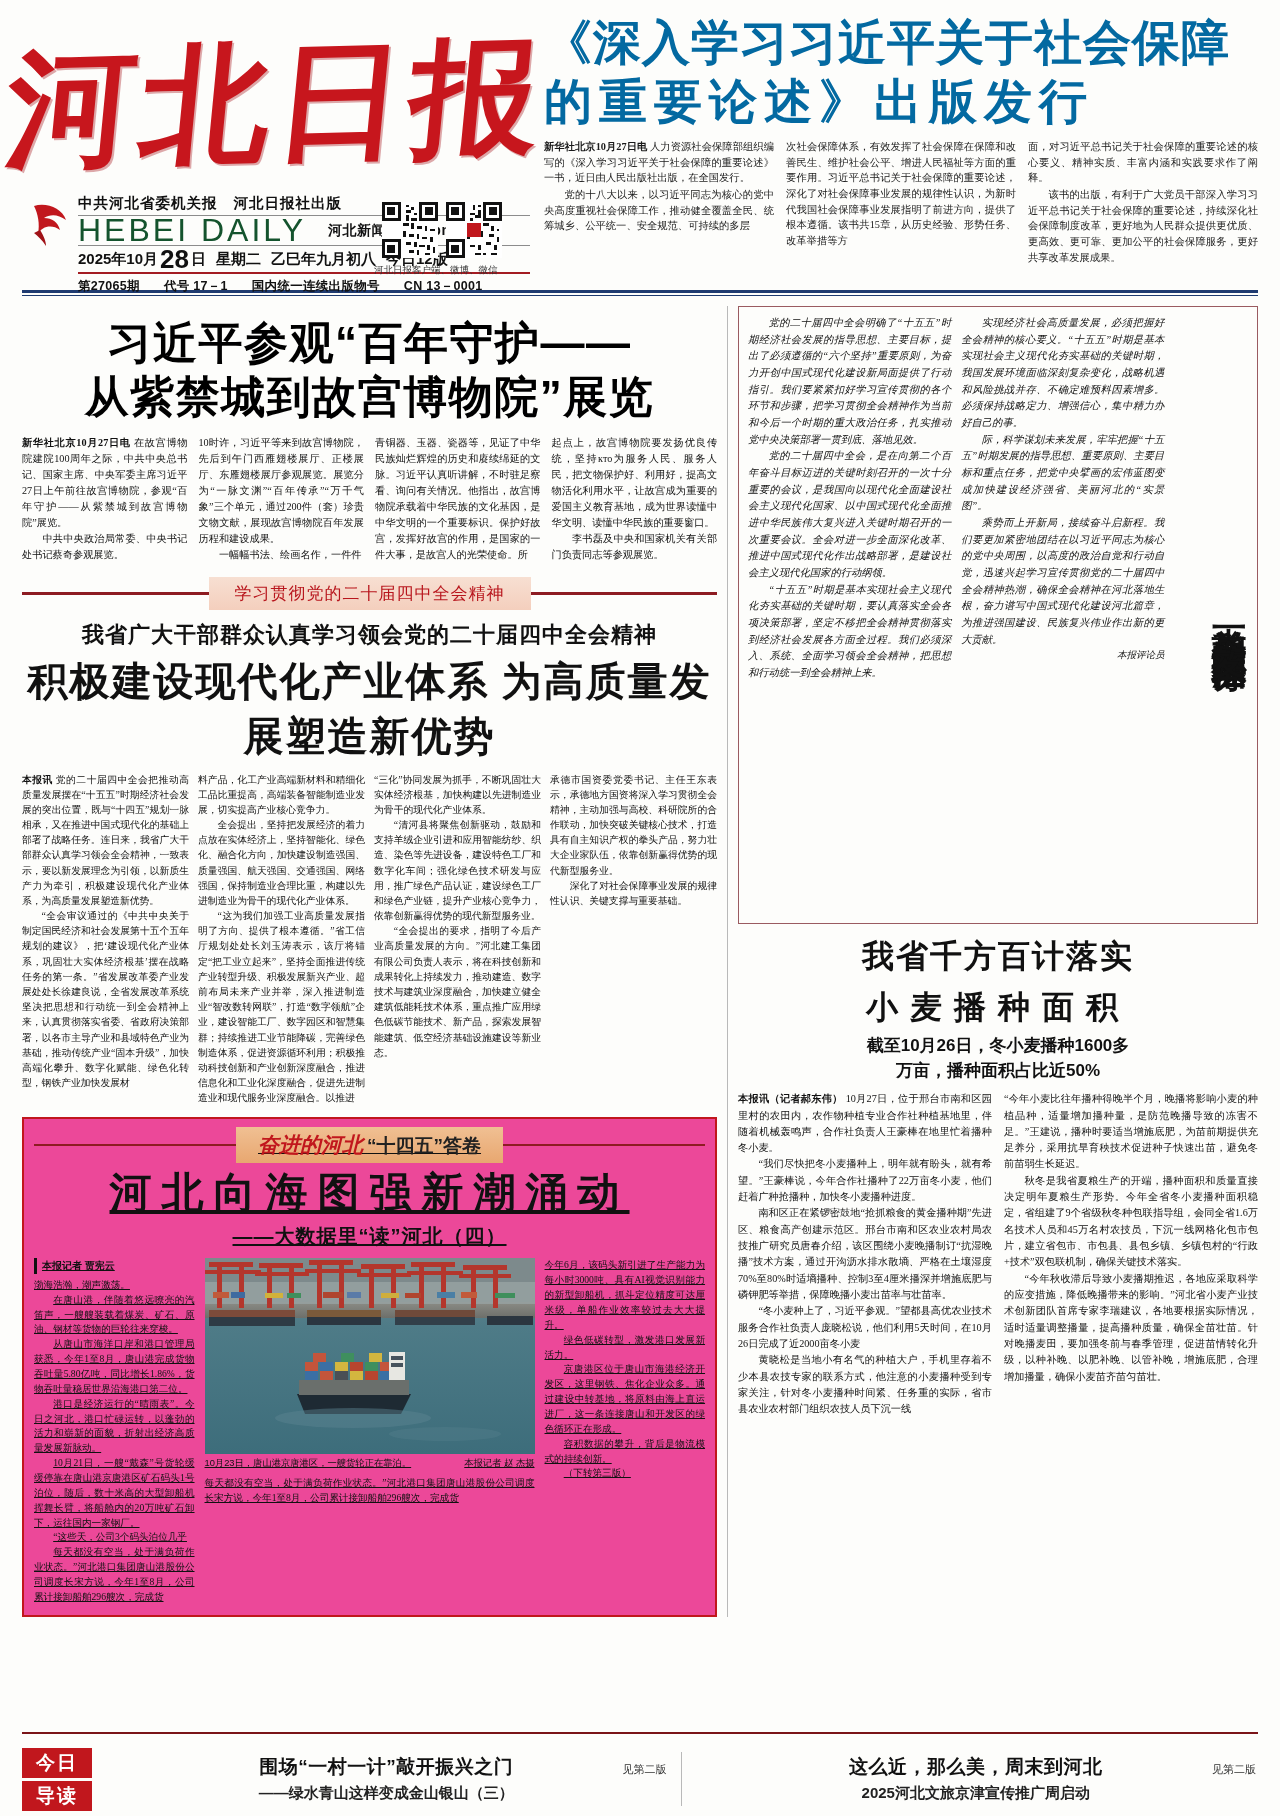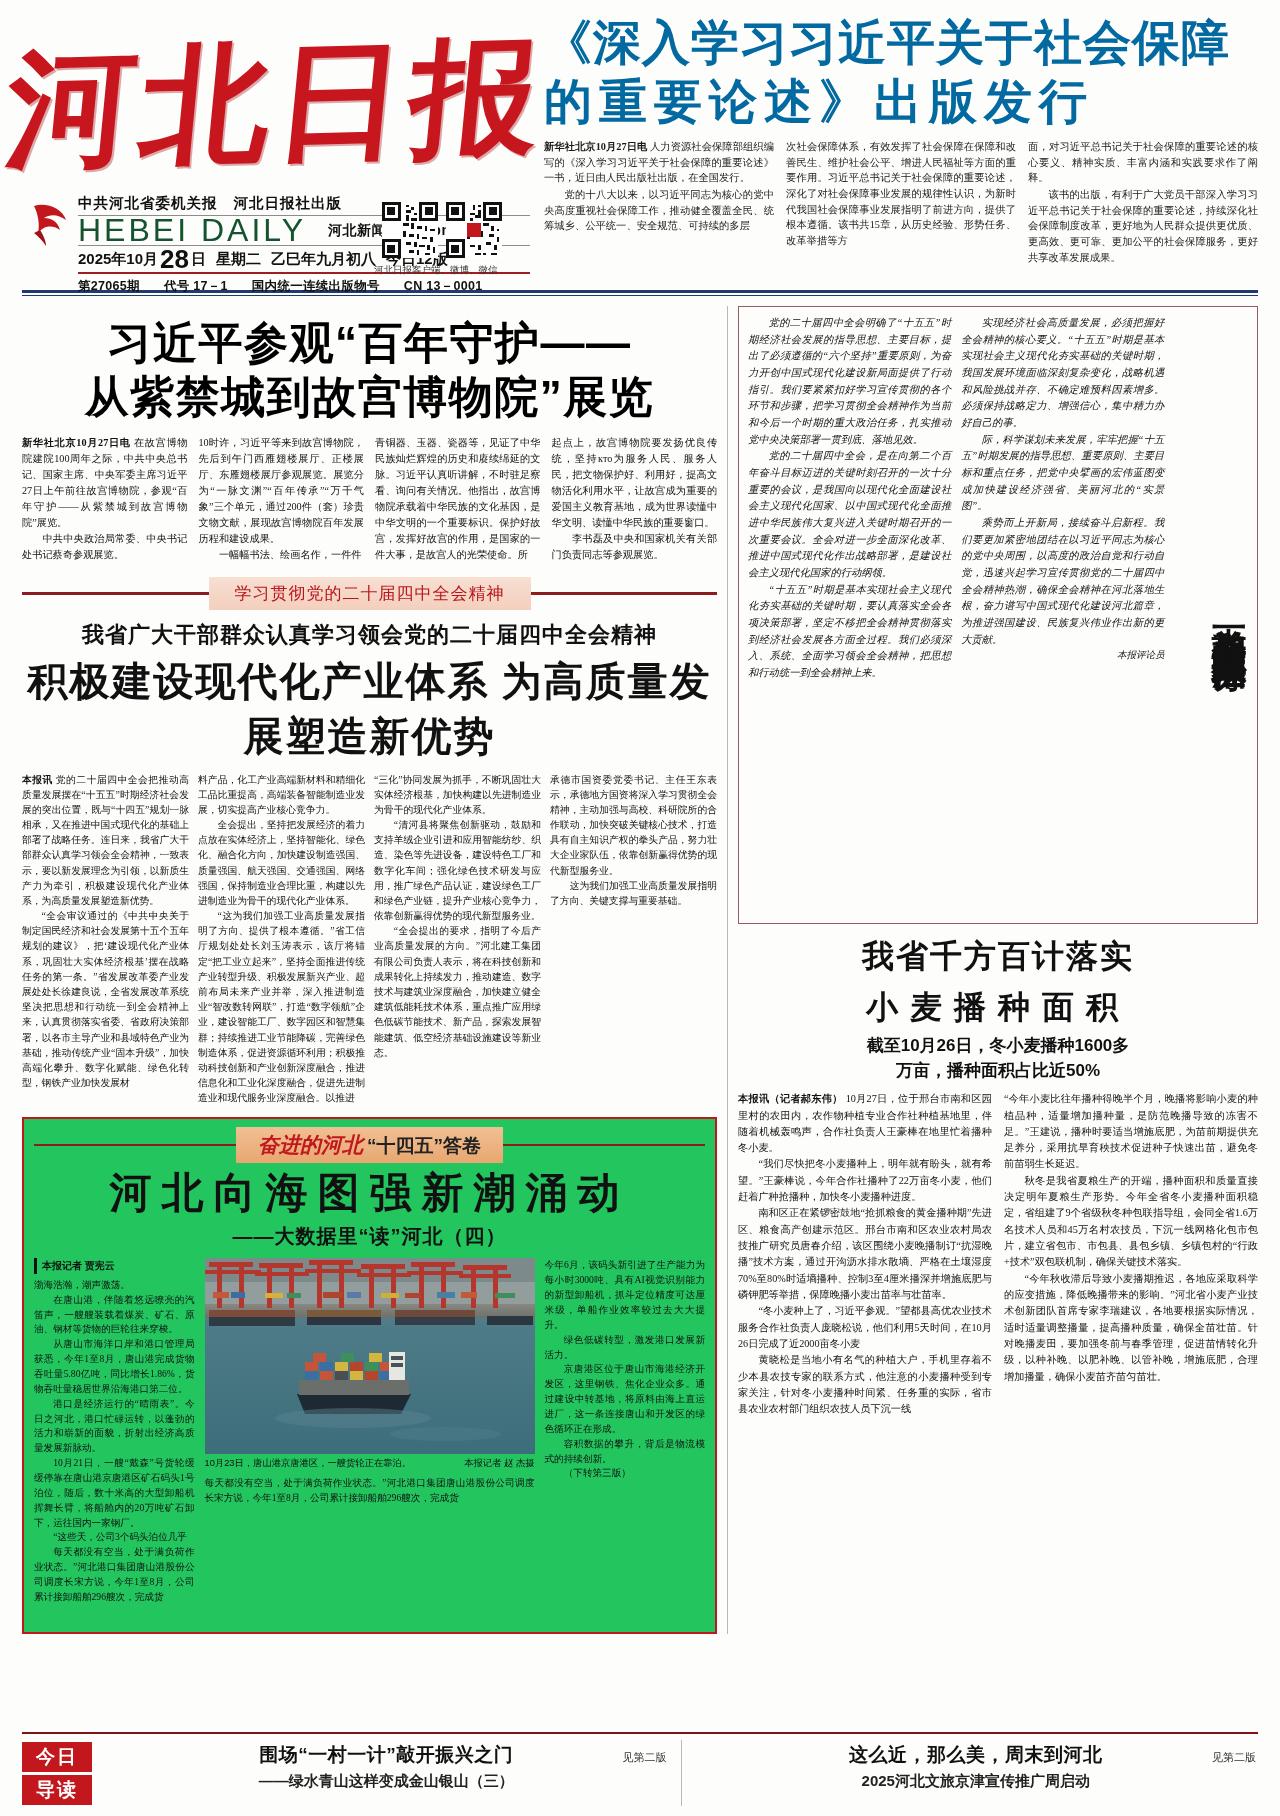--- a/index.html
+++ b/index.html
@@ -116,22 +116,22 @@
                font-weight:700; font-size:40px; letter-spacing:2px; margin-bottom:8px;}
 
   .five-cols { display:flex; gap:9px; }
   .five-cols .c { flex:1; font-size:9.8px; line-height:1.55; text-align:justify; }
   .five-cols .c p { margin:0; text-indent:2em; }
   .five-cols .c p.noind { text-indent:0; }
   .srcmark { font-weight:700; }
 
   
   .feature {
-    border:2px solid #c1171d; margin-top:12px; padding:8px 10px 27px;
-    position:relative; background:#22c55e;
+    border:2px solid #c1171d; margin-top:12px; padding:8px 10px 10px;
+    position:relative; background:#ec4899;text-decoration:underline;
   }
   .feat-banner-row { display:flex; align-items:center; margin-bottom:2px; }
   .feat-line { flex:1; height:2px; background:#8d1c22; }
   .feat-chip {
     background:linear-gradient(180deg,#f0c093,#e8a770);
     padding:4px 22px; white-space:nowrap;
   }
   .feat-chip .red { font-family:"Liberation Serif", serif; font-weight:700; font-size:21px;
                     color:#c1171d; letter-spacing:0px; font-style:italic;}
   .feat-chip .blk { font-family:"Liberation Sans", sans-serif; font-weight:700; font-size:19px; color:#222;}
@@ -176,21 +176,21 @@
                 font-size:32px; letter-spacing:2px; line-height:1.28; margin-top:10px;}
   .rc-h-sub { text-align:center; font-family:"Liberation Sans", sans-serif; font-weight:700;
               font-size:17px; line-height:1.45; margin:6px 0 8px;}
   .rc-2cols { display:flex; gap:12px; }
   .rc-2c { flex:1; font-size:10.2px; line-height:1.6; text-align:justify; }
   .rc-2c p { margin:0; text-indent:2em; }
   .rc-2c p.noind { text-indent:0; }
 
   
   .footer { position:absolute; left:22px; right:22px; bottom:10px; height:74px;
-            border-top:2px solid #7a1418; padding-top:6px; display:flex; align-items:stretch; gap:12px;}
+            border-top:2px solid #7a1418; padding-top:18px; display:flex; align-items:stretch; gap:12px;}
   .today-badge { width:70px; display:flex; flex-direction:column; justify-content:center; gap:3px; }
   .tb {
     background:#c1171d; color:#fff; font-family:"Liberation Sans", sans-serif;
     font-weight:700; font-size:19px; text-align:center; padding:2px 0; letter-spacing:2px;
   }
   .foot-item { flex:1; text-align:center; position:relative; padding:2px 10px; }
   .fi-title { font-family:"Liberation Sans", sans-serif; font-weight:700; font-size:19px; letter-spacing:.5px;}
   .fi-sub { font-family:"Liberation Sans", sans-serif; font-weight:700; font-size:15px; margin-top:4px; color:#222;}
   .fi-page { position:absolute; right:2px; top:10px; font-size:11px; color:#333;
              font-family:"Liberation Sans", sans-serif;}
@@ -397,21 +397,21 @@
           <p>全会提出，坚持把发展经济的着力点放在实体经济上，坚持智能化、绿色化、融合化方向，加快建设制造强国、质量强国、航天强国、交通强国、网络强国，保持制造业合理比重，构建以先进制造业为骨干的现代化产业体系。</p>
           <p>“这为我们加强工业高质量发展指明了方向、提供了根本遵循。”省工信厅规划处处长刘玉涛表示，该厅将锚定“把工业立起来”，坚持全面推进传统产业转型升级、积极发展新兴产业、超前布局未来产业并举，深入推进制造业“智改数转网联”，打造“数字领航”企业，建设智能工厂、数字园区和智慧集群；持续推进工业节能降碳，完善绿色制造体系，促进资源循环利用；积极推动科技创新和产业创新深度融合，推进信息化和工业化深度融合，促进先进制造业和现代服务业深度融合。以推进</p>
         </div>
         <div class="c">
           <p class="noind">“三化”协同发展为抓手，不断巩固壮大实体经济根基，加快构建以先进制造业为骨干的现代化产业体系。</p>
           <p>“清河县将聚焦创新驱动，鼓励和支持羊绒企业引进和应用智能纺纱、织造、染色等先进设备，建设特色工厂和数字化车间；强化绿色技术研发与应用，推广绿色产品认证，建设绿色工厂和绿色产业链，提升产业核心竞争力，依靠创新赢得优势的现代新型服务业。</p>
           <p>“全会提出的要求，指明了今后产业高质量发展的方向。”河北建工集团有限公司负责人表示，将在科技创新和成果转化上持续发力，推动建造、数字技术与建筑业深度融合，加快建立健全建筑低能耗技术体系，重点推广应用绿色低碳节能技术、新产品，探索发展智能建筑、低空经济基础设施建设等新业态。</p>
         </div>
         <div class="c">
           <p class="noind">承德市国资委党委书记、主任王东表示，承德地方国资将深入学习贯彻全会精神，主动加强与高校、科研院所的合作联动，加快突破关键核心技术，打造具有自主知识产权的拳头产品，努力壮大企业家队伍，依靠创新赢得优势的现代新型服务业。</p>
-          <p>这为我们加强工业高质量发展指明了方向、关键支撑与重要基础。</p>
+          <p>深化了对社会保障事业发展的规律性认识、关键支撑与重要基础。</p>
         </div>
       </div>
 
       <div class="feature">
         <div class="feat-banner-row">
           <div class="feat-line"></div>
           <div class="feat-chip">
             <span class="red">奋进的河北</span>
             <span class="blk">“十四五”答卷</span>
           </div>

